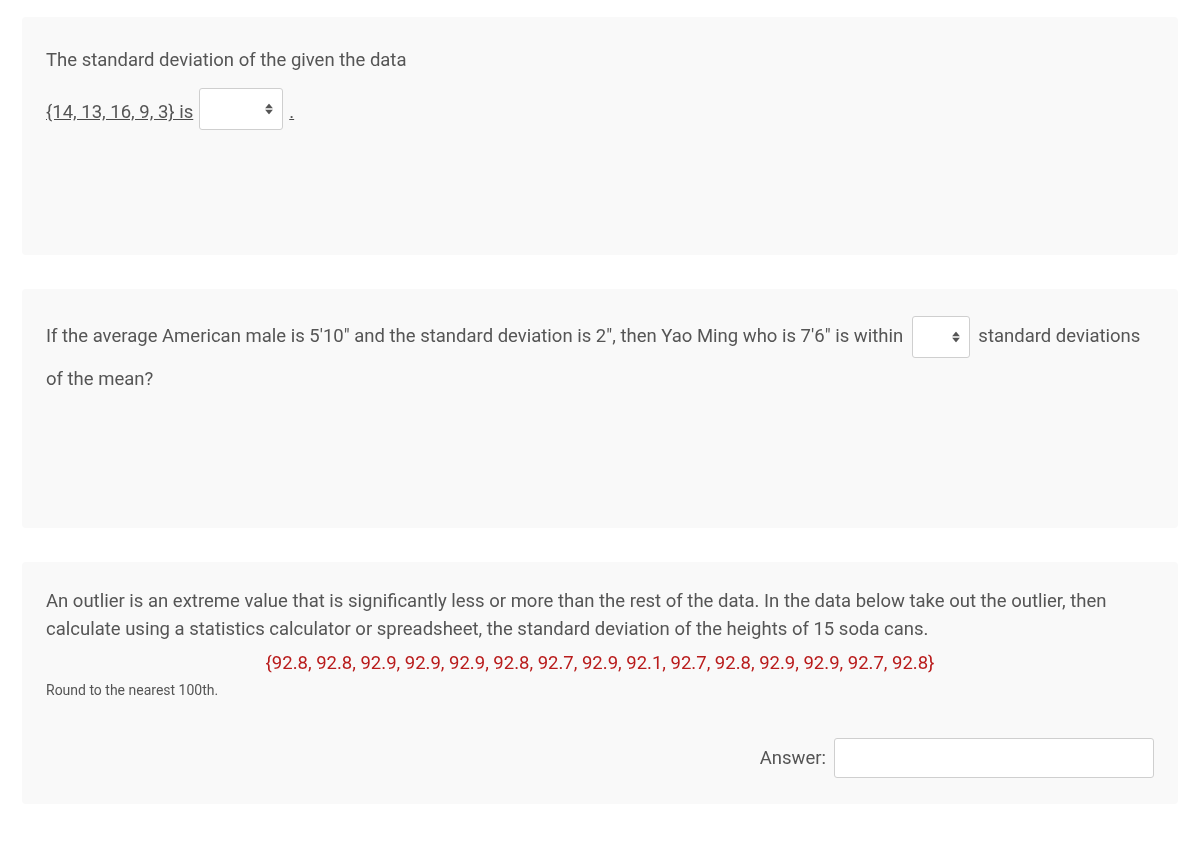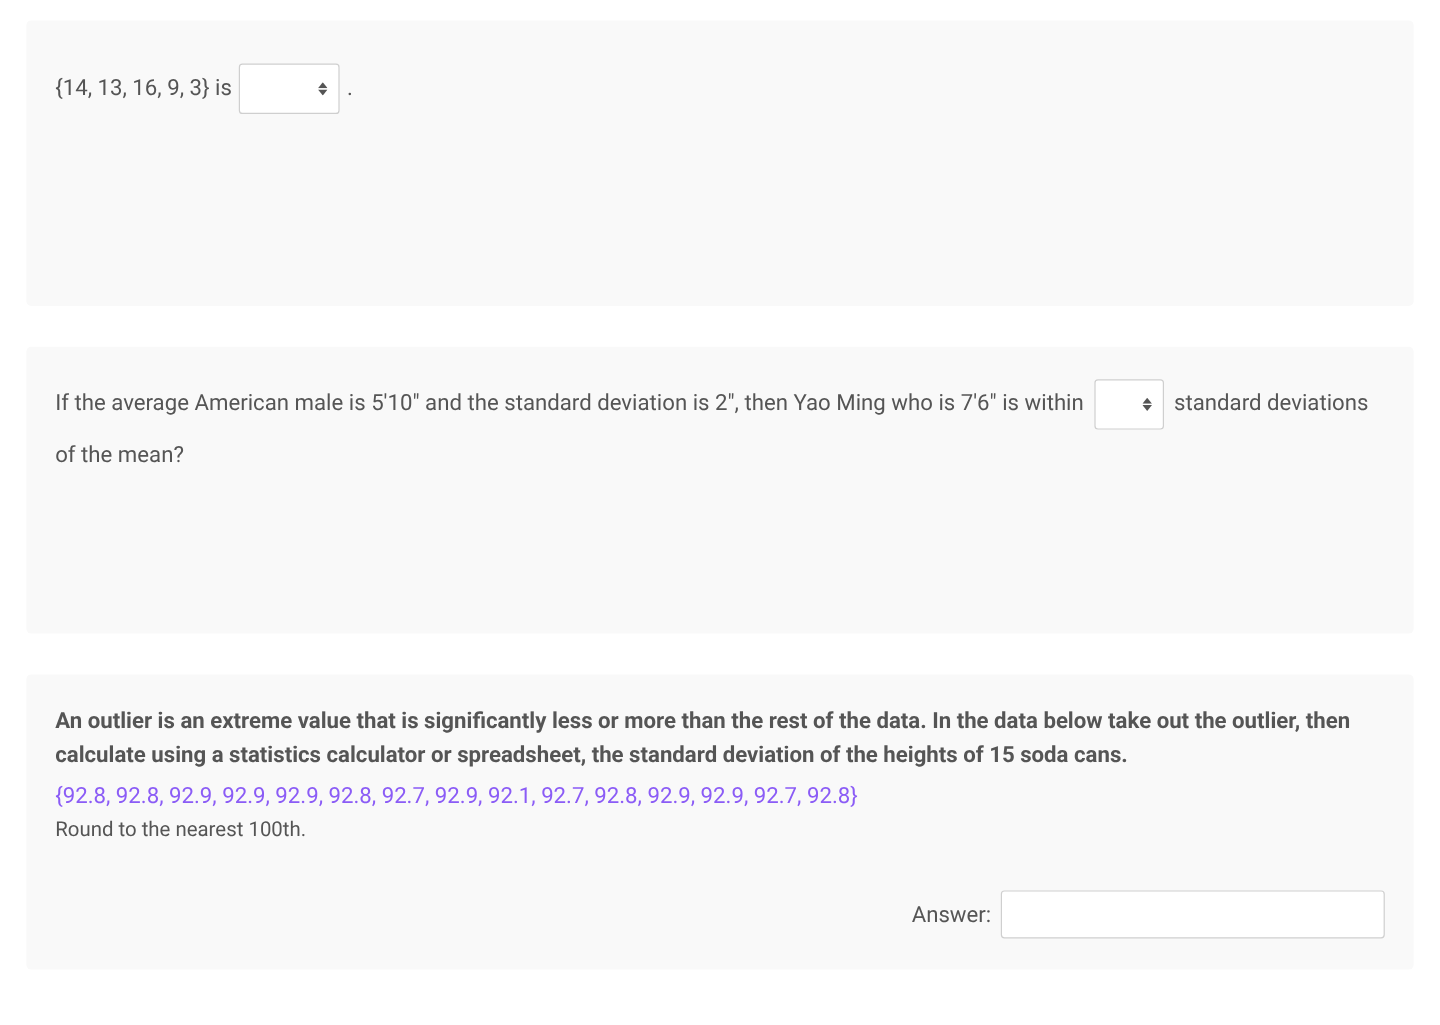--- a/index.html
+++ b/index.html
@@ -31,23 +31,24 @@
       min-height: 222px;
     }
     .question-text {
       font-size: 18.5px;
       line-height: 1.9;
       color: #555;
       font-weight: 400;
     }
     .inline-line {
       display: flex;
-      align-items: center;
+      align-items: flex-end;
       flex-wrap: wrap;
       gap: 6px;
+      text-decoration: underline;
     }
     .select-wrapper {
       position: relative;
       display: inline-flex;
       align-items: center;
     }
     select.answer-select {
       appearance: none;
       -webkit-appearance: none;
       background: #ffffff;
@@ -78,25 +79,26 @@
       width: 8px;
       height: 5px;
     }
     .q2-text {
       font-size: 18.5px;
       line-height: 2.3;
       color: #555;
     }
     .data-list {
       font-size: 18.5px;
-      color: #8b5cf6;
+      color: #b91c1c;
       margin-top: 8px;
+      text-align: center;
     }
     .round-text {
-      font-size: 17px;
+      font-size: 14px;
       color: #555;
       margin-top: 8px;
     }
     .answer-row {
       display: flex;
       align-items: center;
       margin-top: 40px;
       gap: 8px;
       justify-content: flex-end;
     }
@@ -117,20 +119,21 @@
     .top-spacer {
       height: 0px;
     }
   </style>
 </head>
 <body>
 
 <div class="top-spacer"></div>
 
 <div class="question-card q1">
+  <div class="question-text">The standard deviation of the given the data</div>
   <div class="inline-line" style="margin-top:10px;">
     <span class="question-text">{14, 13, 16, 9, 3} is</span>
     <span class="select-wrapper">
       <select class="answer-select"></select>
       <span class="select-arrows">
         <svg viewBox="0 0 8 5">
             <path d="M0 5 L4 0 L8 5 Z" fill="#555"></path>
           </svg>
         <svg viewBox="0 0 8 5">
             <path d="M0 0 L4 5 L8 0 Z" fill="#555"></path>
@@ -153,20 +156,20 @@
         <svg viewBox="0 0 8 5">
             <path d="M0 0 L4 5 L8 0 Z" fill="#555"></path>
           </svg>
       </span>
     </span>
     <span>standard deviations of the mean?</span>
   </div>
 </div>
 
 <div class="question-card q3">
-  <div class="question-text" style="line-height:1.5;font-weight:bold;">An outlier is an extreme value that is significantly less or more than the rest of the data. In the data below take out the outlier, then calculate using a statistics calculator or spreadsheet,  the standard deviation of the heights of 15 soda cans.</div>
+  <div class="question-text" style="line-height:1.5;">An outlier is an extreme value that is significantly less or more than the rest of the data. In the data below take out the outlier, then calculate using a statistics calculator or spreadsheet,  the standard deviation of the heights of 15 soda cans.</div>
   <div class="data-list">{92.8, 92.8, 92.9, 92.9, 92.9, 92.8, 92.7, 92.9, 92.1, 92.7, 92.8, 92.9, 92.9, 92.7, 92.8}</div>
   <div class="round-text">Round to the nearest 100th.</div>
   <div class="answer-row">
     <span class="answer-label">Answer:</span>
     <input type="text" class="answer-input" style="">
   </div>
 </div>
 
 </body></html>

